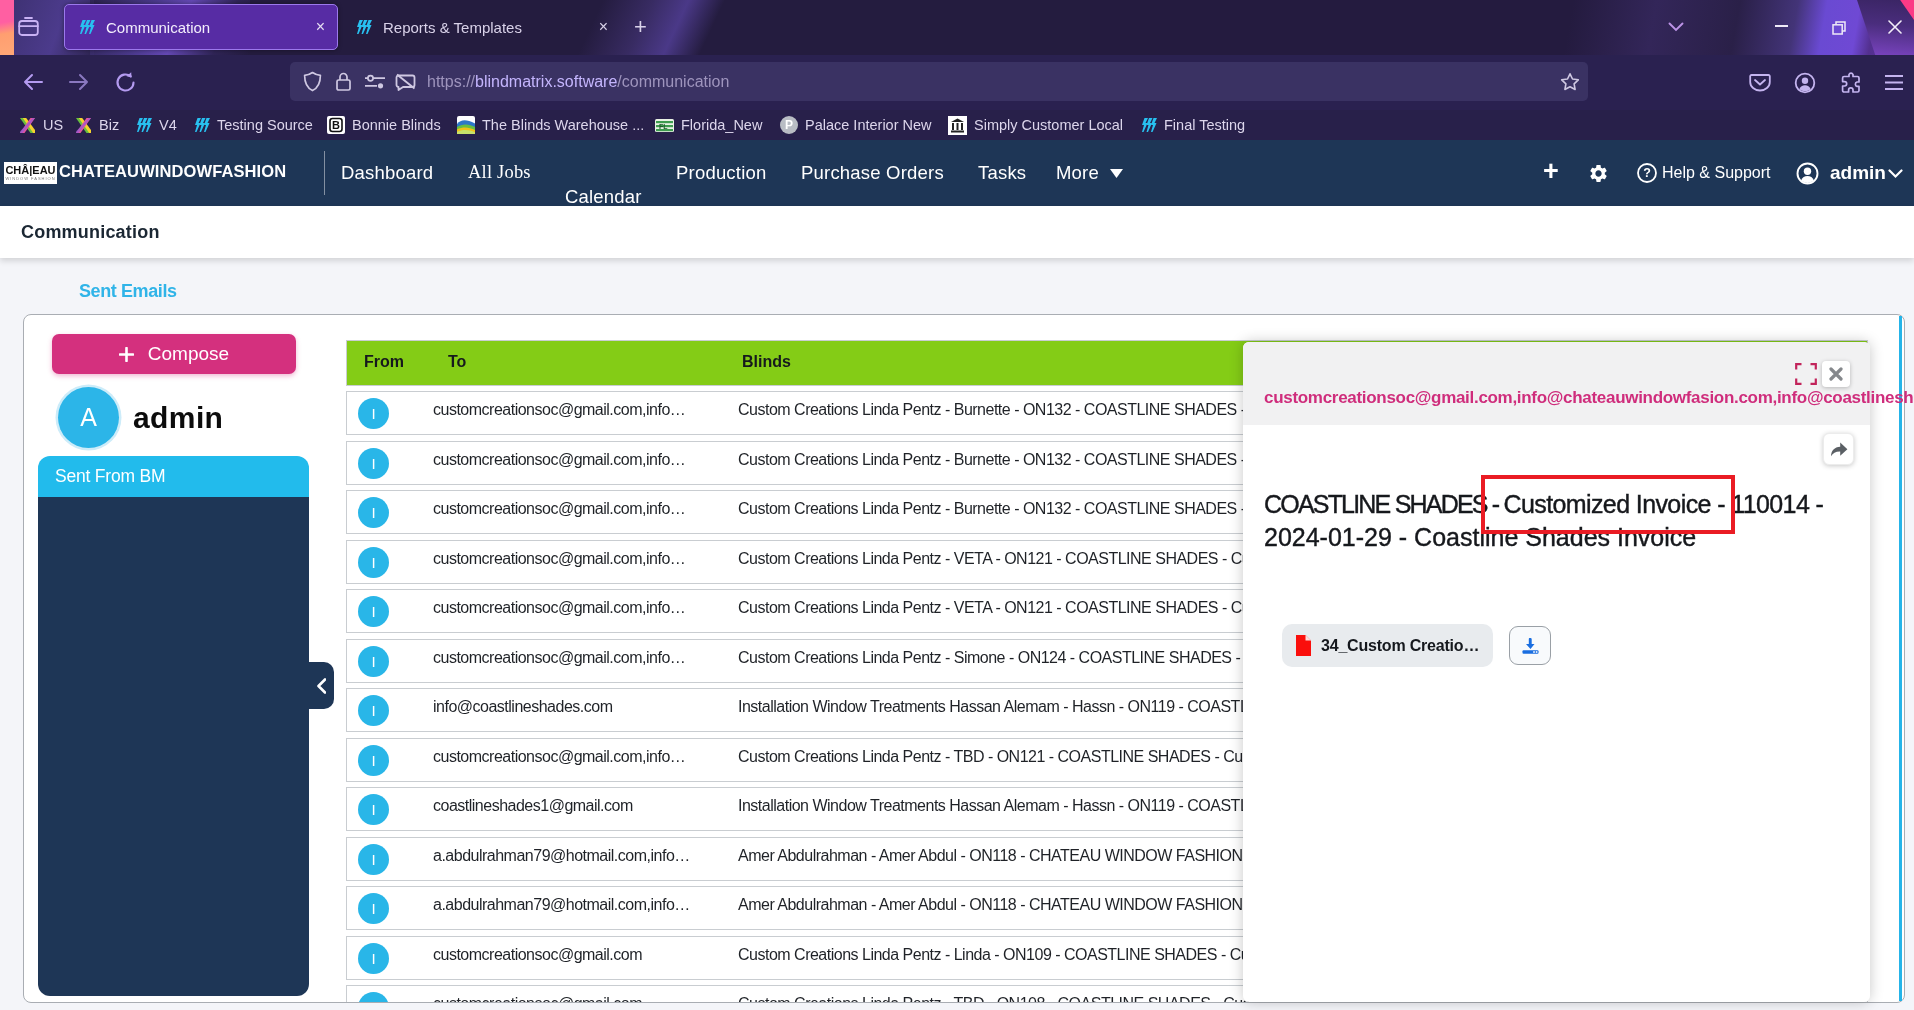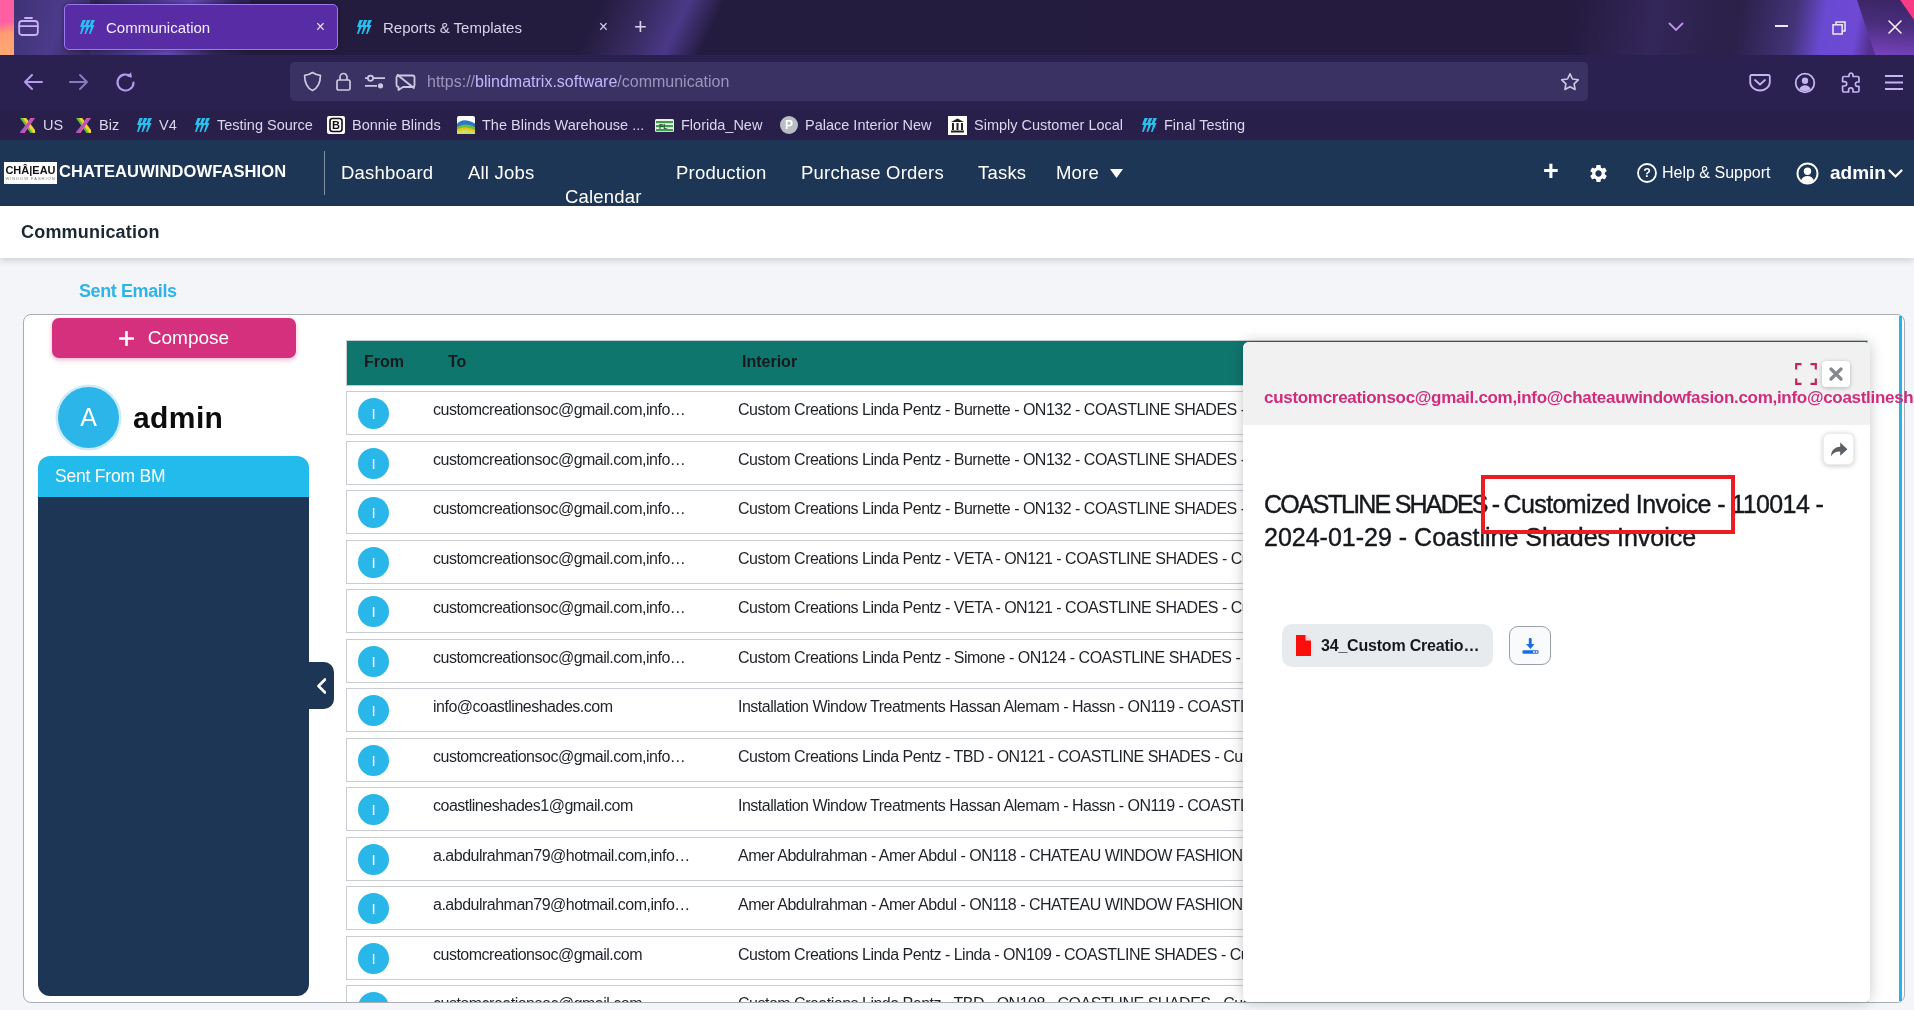--- a/index.html
+++ b/index.html
@@ -28,29 +28,29 @@
 
   
   #appheader { left:0; top:140px; width:1914px; height:66px; background:#1e3656; }
   #titlebar { left:0; top:206px; width:1914px; height:52px; background:#fff; box-shadow:0 3px 6px rgba(0,0,0,.14); }
   #titlebar h1 { position:absolute; left:21px; top:50%; transform:translateY(-50%); font-size:18px; color:#1b2733; letter-spacing:.2px; }
 
   #sentemails { left:79px; top:281px; font-size:18px; font-weight:bold; color:#30b4e8; letter-spacing:-.4px; }
 
   #panel { left:23px; top:314px; width:1882px; height:689px; background:#fff; border:1px solid #a9adb3; border-radius:8px; }
 
-  #compose { left:28px; top:3px; width:244px; height:40px; background:#d4307e; border-radius:7px; color:#fff; display:flex; align-items:center; justify-content:center; gap:14px; font-size:19px; box-shadow:0 2px 5px rgba(212,48,126,.35); }
+  #compose { left:28px; top:19px; width:244px; height:40px; background:#d4307e; border-radius:7px; color:#fff; display:flex; align-items:center; justify-content:center; gap:14px; font-size:19px; box-shadow:0 2px 5px rgba(212,48,126,.35); }
   #avatar { left:34px; top:72px; width:61px; height:61px; border-radius:50%; background:#2cb5e8; color:#fff; font-size:25px; display:flex; align-items:center; justify-content:center; box-shadow:0 0 0 2.5px #cdecf9; }
   #adminname { left:109px; top:86px; font-size:30px; font-weight:bold; color:#0c0c0c; letter-spacing:.4px; }
   #sfbm { left:14px; top:141px; width:271px; height:41px; background:#22bbec; border-radius:12px 12px 0 0; color:#fff; font-size:17.5px; letter-spacing:-.2px; display:flex; align-items:center; padding-left:17px; }
   #navyblock { left:14px; top:182px; width:271px; height:499px; background:#1e3656; border-radius:0 0 12px 12px; }
   #collapse { left:285px; top:347px; width:25px; height:47px; background:#1e3656; border-radius:0 10px 10px 0; color:#fff; display:flex; align-items:center; justify-content:center; font-size:17px; font-weight:bold; }
 
   #tablewrap { left:322px; top:0px; width:1522px; height:687px; overflow:hidden; }
-  #thead { left:0px; top:25px; width:1522px; height:46px; background:#0f766e; border:1px solid #c9cdd1; font-weight:bold; font-size:16px; color:#16191d; }
+  #thead { left:0px; top:25px; width:1522px; height:46px; background:#84cc16; border:1px solid #c9cdd1; font-weight:bold; font-size:16px; color:#16191d; }
   #thead span { position:absolute; top:12px; }
   .row { left:0px; width:1522px; height:44px; background:#fff; border:1px solid #c9cdd1; }
   .ricon { position:absolute; left:11px; top:6px; width:31px; height:31px; border-radius:50%; background:#29b6e8; color:#fff; font-size:15px; display:flex; align-items:center; justify-content:center; }
   .rto { position:absolute; left:86px; top:9px; font-size:16px; letter-spacing:-.5px; color:#1f2227; }
   .rsub { position:absolute; left:391px; top:9px; font-size:16px; letter-spacing:-.5px; color:#1f2227; white-space:nowrap; }
   .appnav { top:22px; font-size:18.5px; color:#fff; letter-spacing:.2px; }
 
   
   #detail { left:1243px; top:342px; width:627px; height:660px; background:#fff; border-radius:6px; box-shadow:0 0 14px rgba(0,0,0,.22); }
   #dhead { left:0; top:0; width:627px; height:83px; background:#f1f1f2; border-radius:6px 6px 0 0; }
@@ -276,21 +276,21 @@
 </div>
 
 <div class="abs" id="appheader">
   <div class="abs" style="left:4px;top:22px;width:53px;height:22px;background:#fff;display:flex;flex-direction:column;align-items:center;justify-content:center;">
     <div style="font-size:11px;font-weight:bold;color:#111;letter-spacing:0;line-height:11px;">CHÂ|EAU</div>
     <div style="font-size:4px;color:#777;letter-spacing:1px;line-height:5px;">WINDOW FASHION</div>
   </div>
   <div class="abs" style="left:59px;top:22px;font-size:16.5px;font-weight:bold;color:#fff;letter-spacing:.1px;">CHATEAUWINDOWFASHION</div>
   <div class="abs" style="left:324px;top:11px;width:1px;height:44px;background:rgba(255,255,255,.45);"></div>
   <div class="abs appnav" style="left:341px;">Dashboard</div>
-  <div class="abs appnav" style="left:468px;">All Jobs</div>
+  <div class="abs appnav" style="left:468px;font-family:Liberation Serif, serif;">All Jobs</div>
   <div class="abs appnav" style="left:565px;margin-top:24px;">Calendar</div>
   <div class="abs appnav" style="left:676px;">Production</div>
   <div class="abs appnav" style="left:801px;">Purchase Orders</div>
   <div class="abs appnav" style="left:978px;">Tasks</div>
   <div class="abs appnav" style="left:1056px;">More</div>
   <svg class="abs" style="left:1110px;top:29px;" width="13" height="9" viewBox="0 0 13 9">
       <path d="M0 0 H13 L6.5 9 Z" fill="#fff"></path>
     </svg>
   <div class="abs" style="left:1543px;top:18px;font-size:27px;font-weight:bold;color:#fff;line-height:27px;">+</div>
   <svg class="abs" style="left:1588px;top:23px;" width="21" height="21" viewBox="0 0 24 24">
@@ -330,21 +330,21 @@
   <div class="abs" id="navyblock"></div>
   <div class="abs" id="collapse">
       <svg width="9" height="16" viewBox="0 0 9 16">
         <path d="M8 1.5 L1.5 8 L8 14.5" fill="none" stroke="#fff" stroke-width="2.6" stroke-linecap="round" stroke-linejoin="round"></path>
       </svg>
     </div>
   <div class="abs" id="tablewrap">
     <div class="abs" id="thead">
         <span style="left:17px;">From</span>
         <span style="left:101px;">To</span>
-        <span style="left:395px;">Interior</span>
+        <span style="left:395px;">Blinds</span>
       </div>
     <div class="abs row" style="top:76px;">
         <div class="ricon">I</div>
         <span class="rto">customcreationsoc@gmail.com,info…</span>
         <span class="rsub">Custom Creations Linda Pentz - Burnette - ON132 - COASTLINE SHADES - Customized Invoice</span>
       </div>
     <div class="abs row" style="top:125.5px;">
         <div class="ricon">I</div>
         <span class="rto">customcreationsoc@gmail.com,info…</span>
         <span class="rsub">Custom Creations Linda Pentz - Burnette - ON132 - COASTLINE SHADES - Customized Invoice</span>

